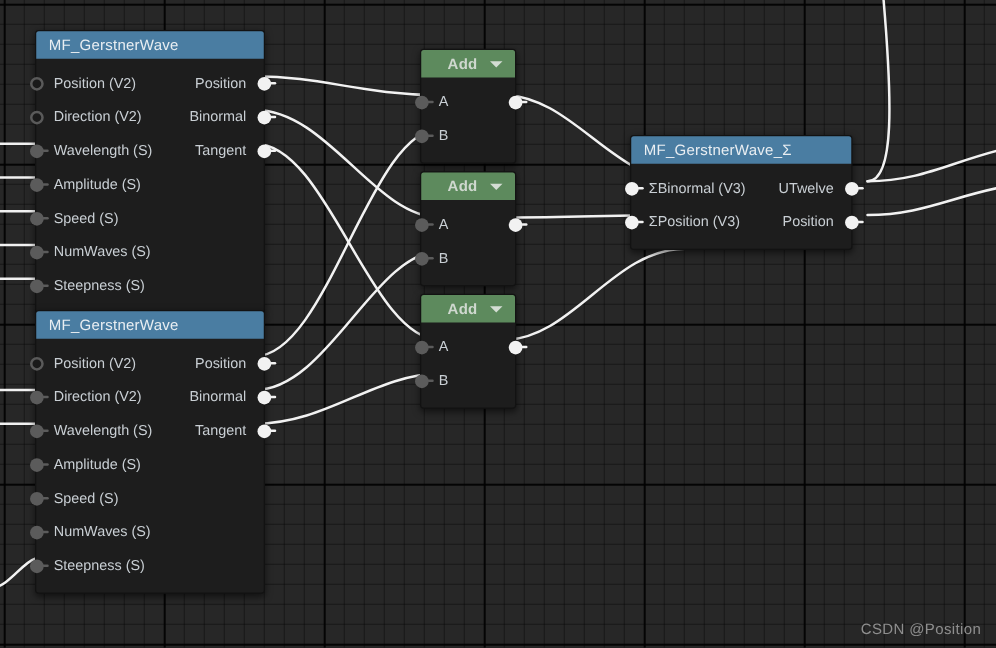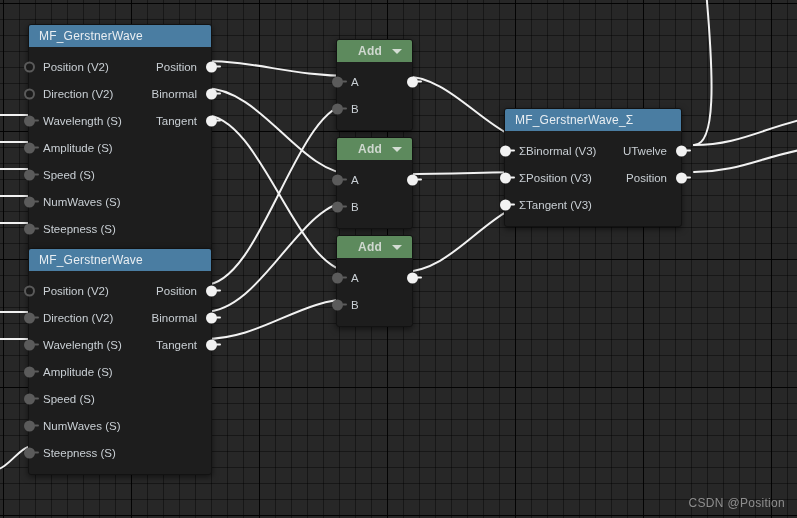--- a/index.html
+++ b/index.html
@@ -256,22 +256,18 @@
             <span class="lbl-in">ΣBinormal (V3)</span>
             <span class="lbl-out">UTwelve</span>
             <span class="pin out filled"></span>
           </div>
           <div class="row">
             <span class="pin in filled"></span>
             <span class="lbl-in">ΣPosition (V3)</span>
             <span class="lbl-out">Position</span>
             <span class="pin out filled"></span>
           </div>
-          <div class="row">
-            <span class="pin in filled"></span>
-            <span class="lbl-in">ΣTangent (V3)</span>
-          </div>
         </div>
       </div>
     </div>
 
   <div id="watermark">CSDN @Position</div>
 </div>
 
 </body></html>

